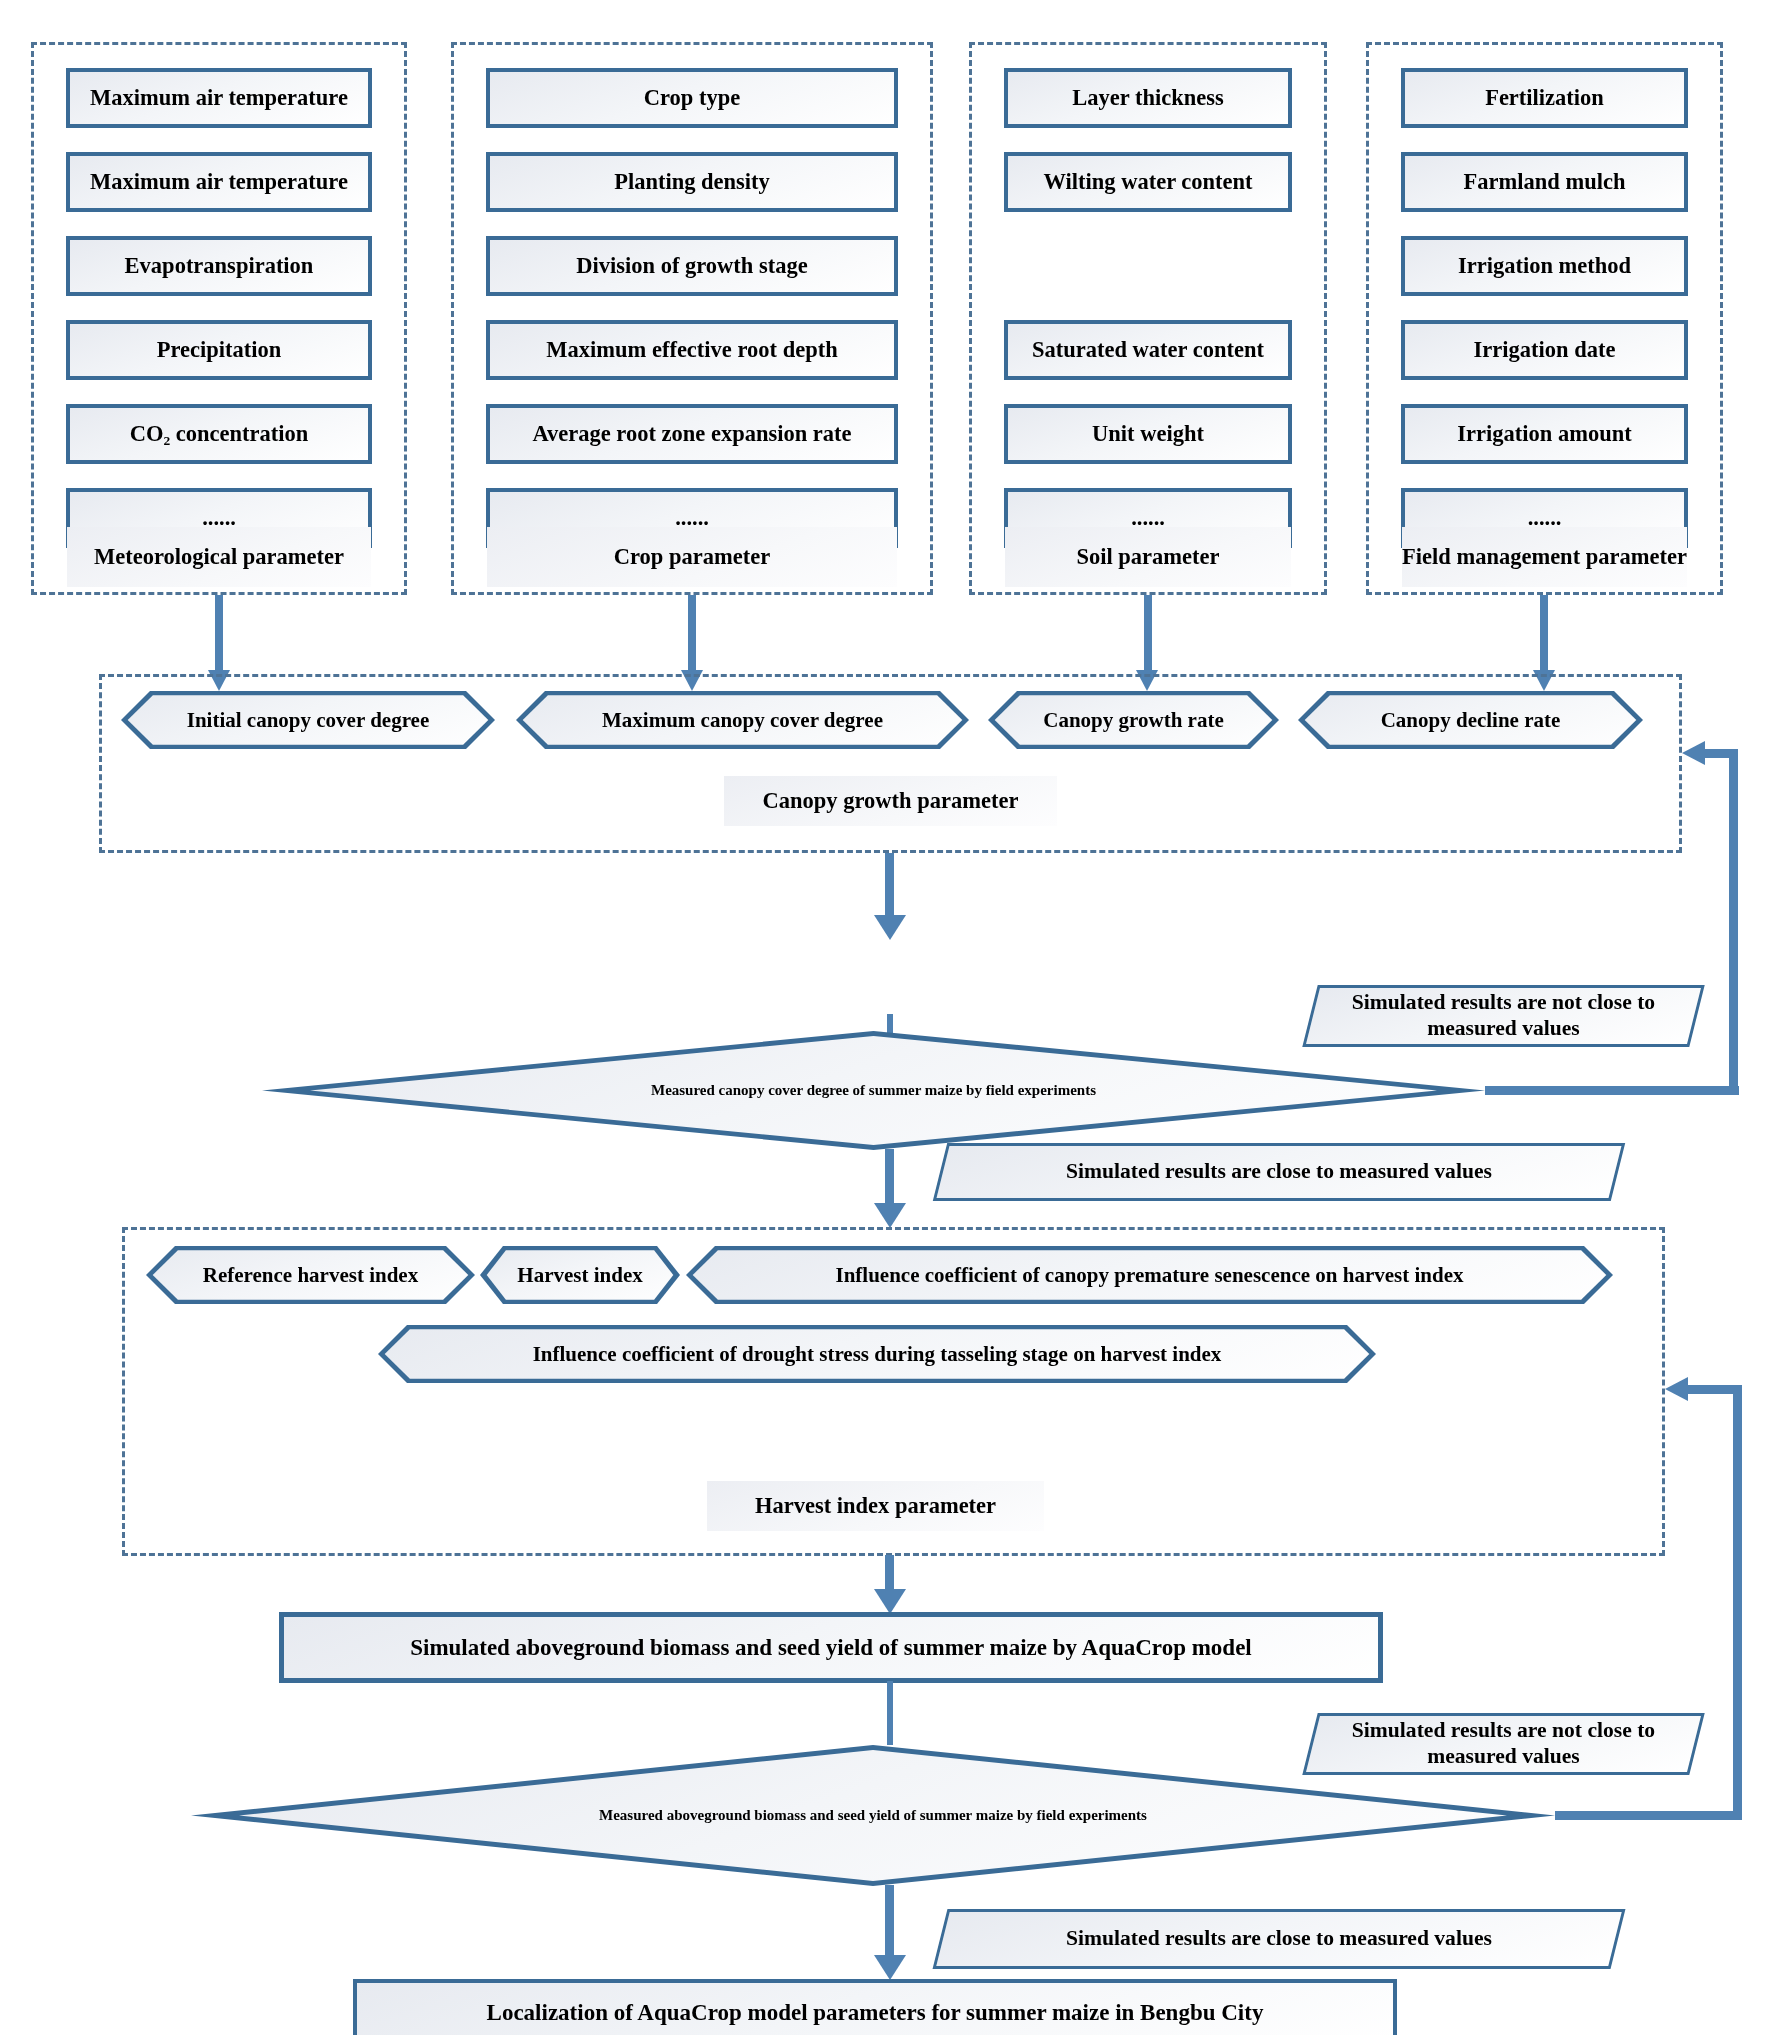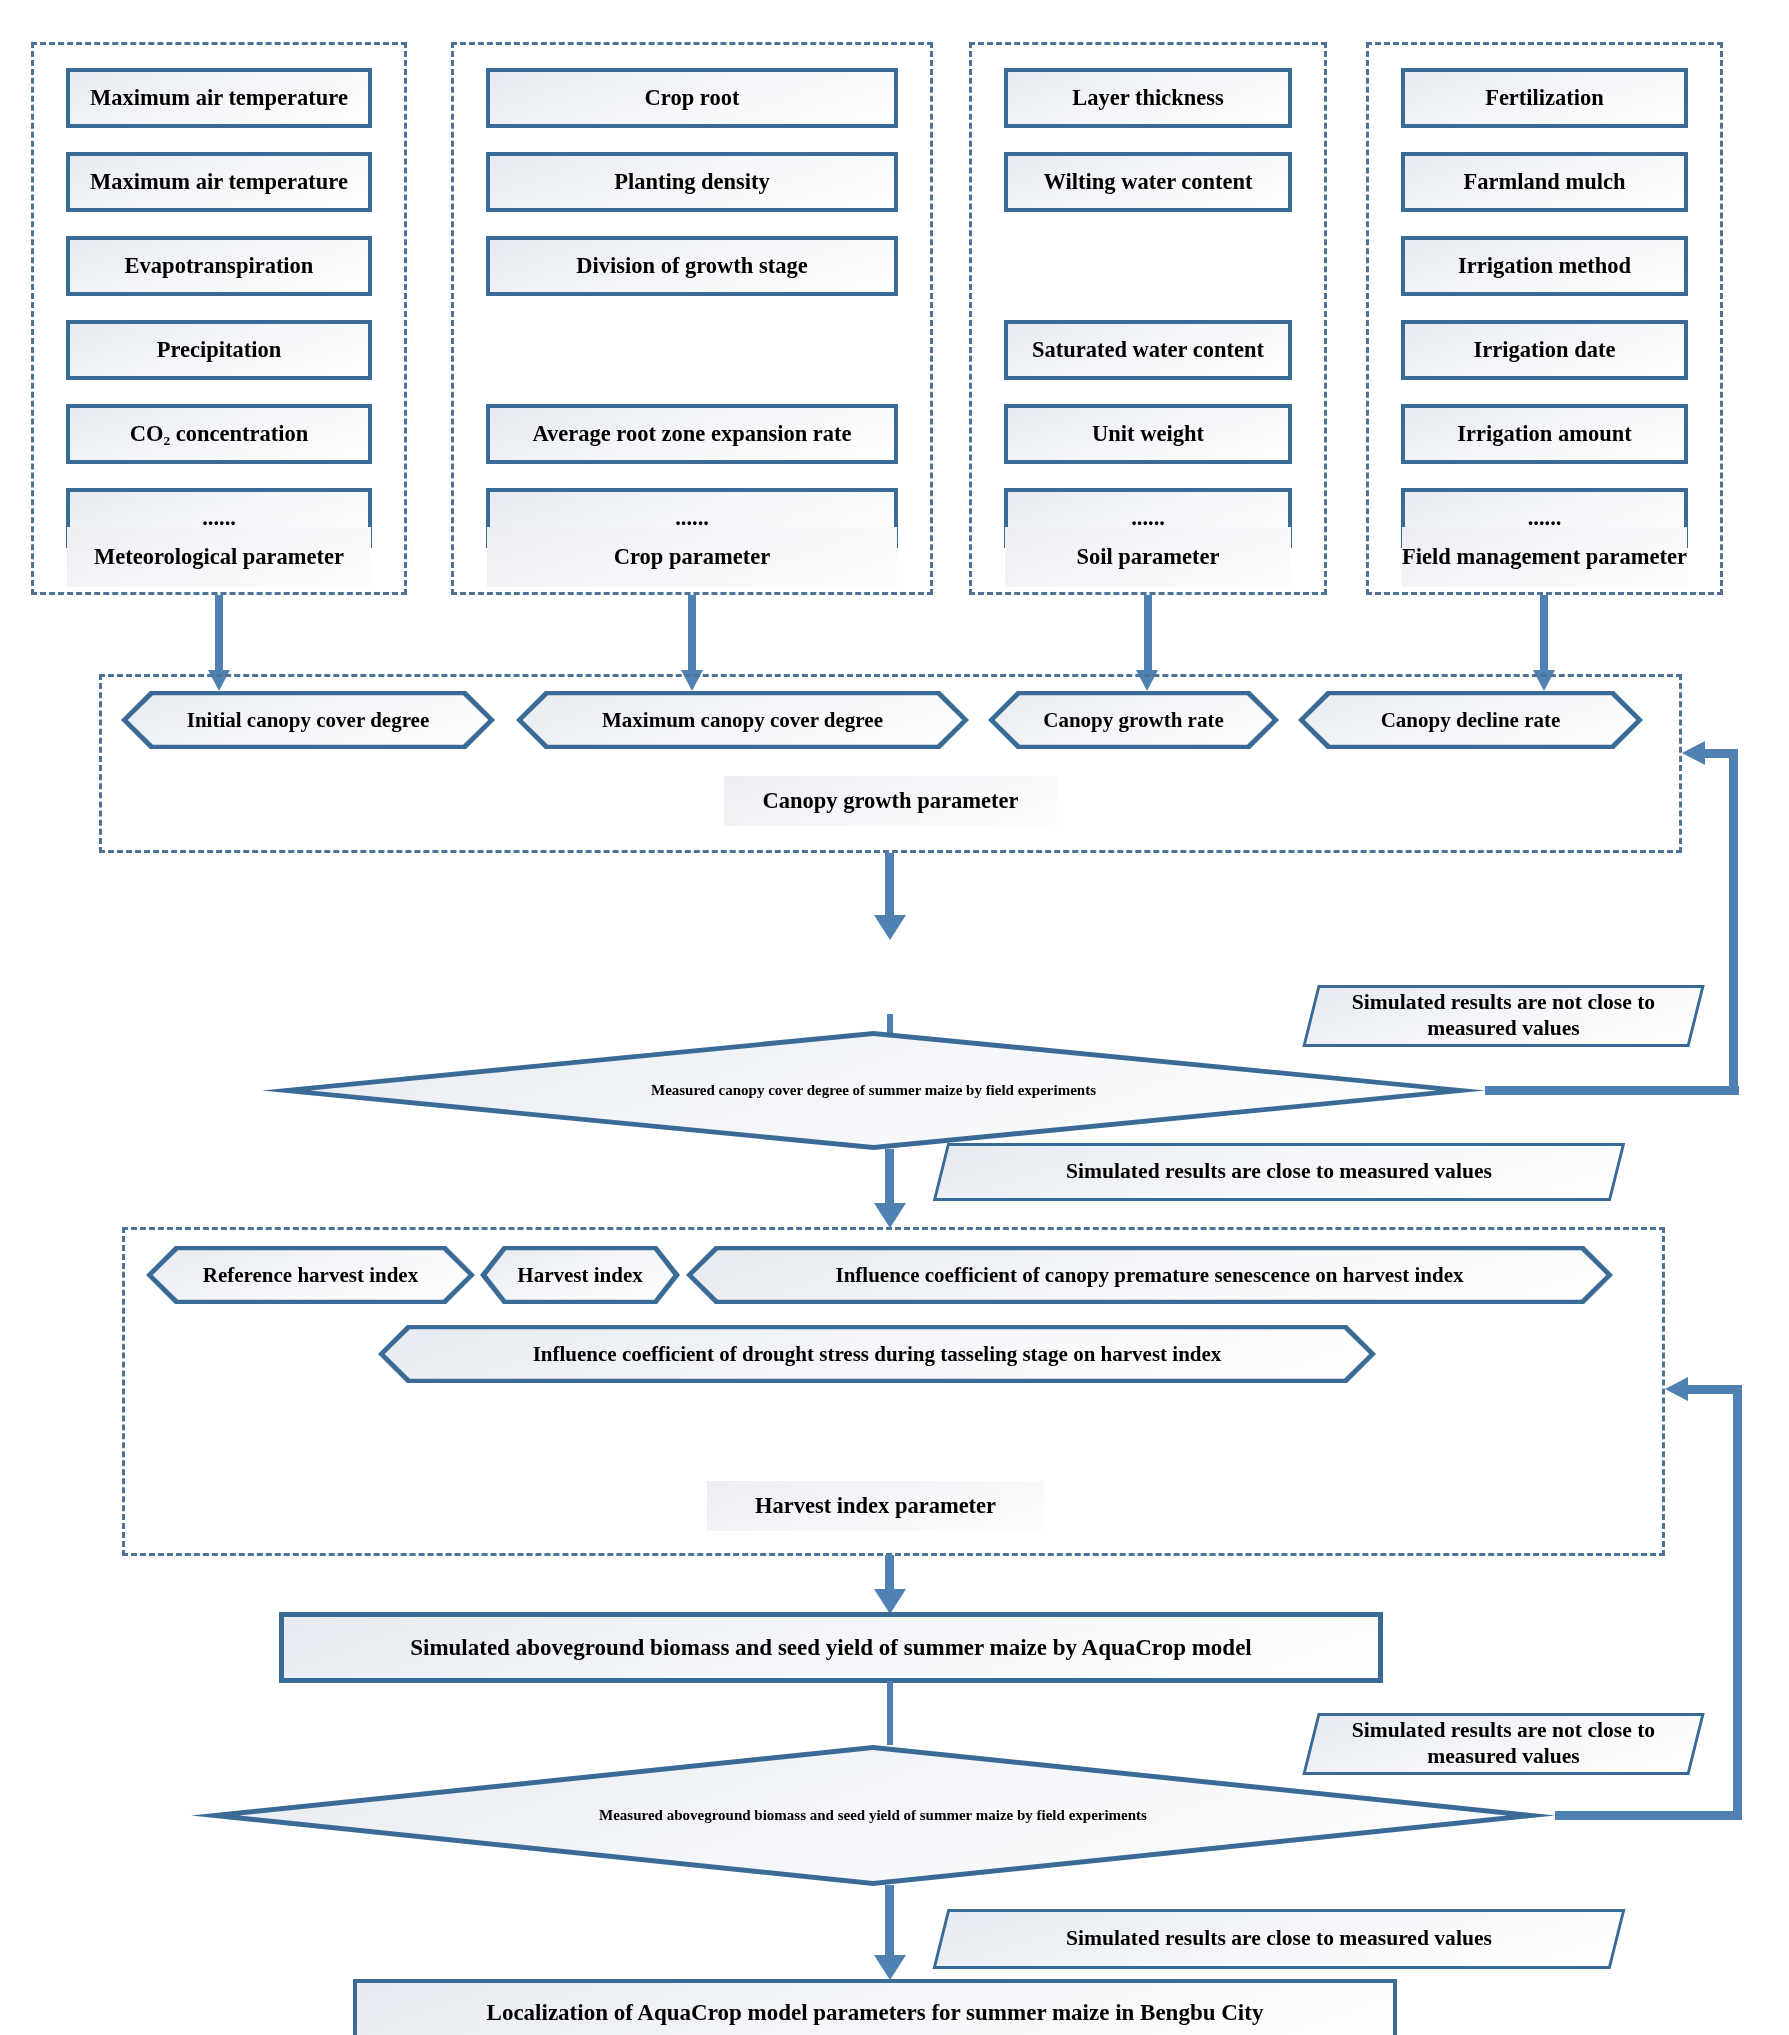--- a/index.html
+++ b/index.html
@@ -69,23 +69,24 @@
     <div class="item-box item" style="top:23px">Maximum air temperature</div>
     <div class="item-box item" style="top:107px">Maximum air temperature</div>
     <div class="item-box item" style="top:191px">Evapotranspiration</div>
     <div class="item-box item" style="top:275px">Precipitation</div>
     <div class="item-box item" style="top:359px">CO₂ concentration</div>
     <div class="item-box item" style="top:443px">......</div>
     <div class="group-label clabel">Meteorological parameter</div>
   </div>
 
   <div class="col" style="left:451px;top:42px;width:482px;height:553px">
-    <div class="item-box item" style="top:23px">Crop root</div>
+    <div class="item-box item" style="top:23px">Crop type</div>
     <div class="item-box item" style="top:107px">Planting density</div>
     <div class="item-box item" style="top:191px">Division of growth stage</div>
+    <div class="item-box item" style="top:275px">Maximum effective root depth</div>
     <div class="item-box item" style="top:359px">Average root zone expansion rate</div>
     <div class="item-box item" style="top:443px">......</div>
     <div class="group-label clabel">Crop parameter</div>
   </div>
 
   <div class="col" style="left:969px;top:42px;width:358px;height:553px">
     <div class="item-box item" style="top:23px">Layer thickness</div>
     <div class="item-box item" style="top:107px">Wilting water content</div>
     <div class="item-box item" style="top:275px">Saturated water content</div>
     <div class="item-box item" style="top:359px">Unit weight</div>

